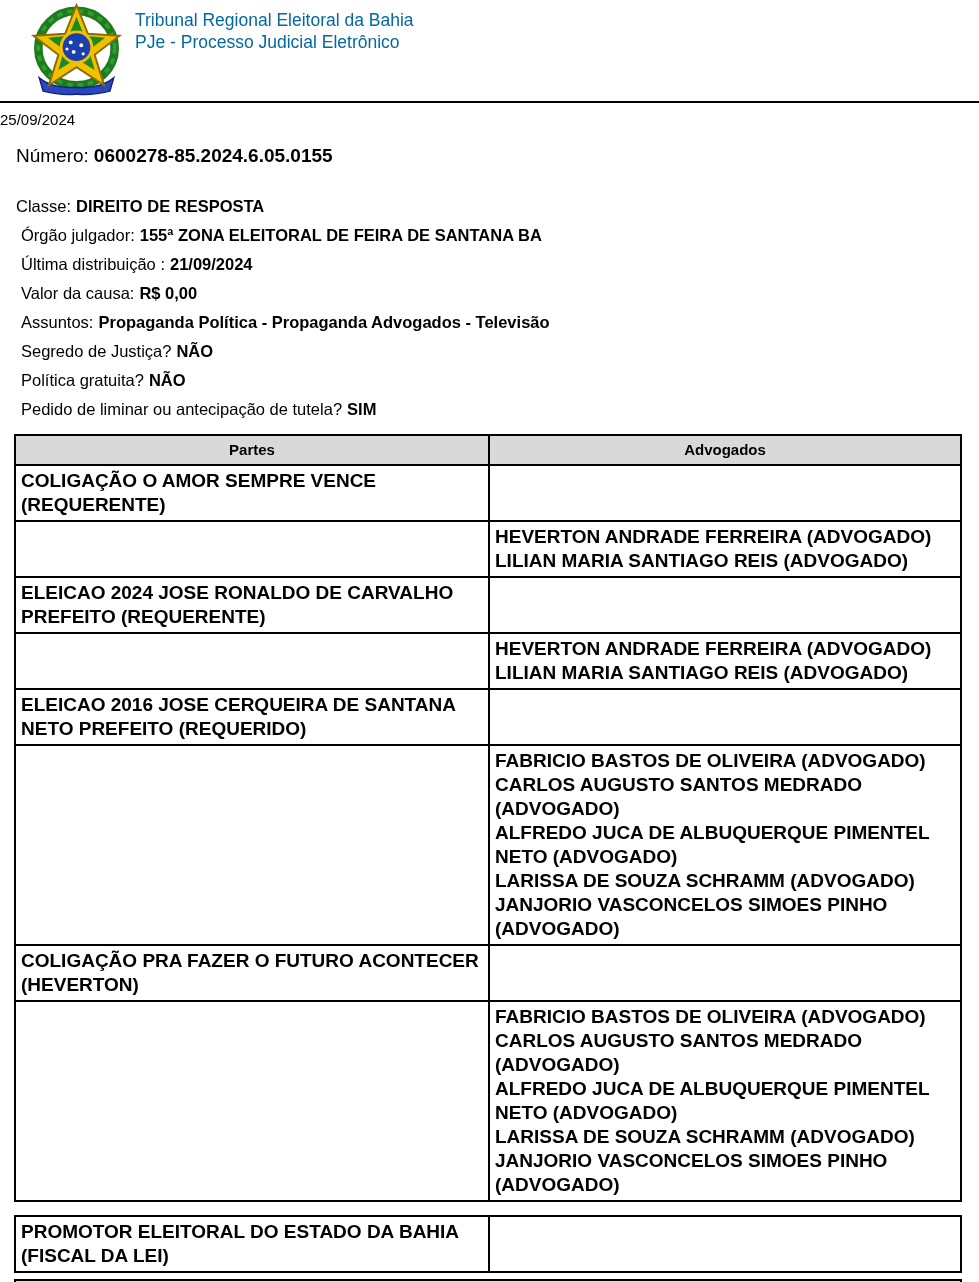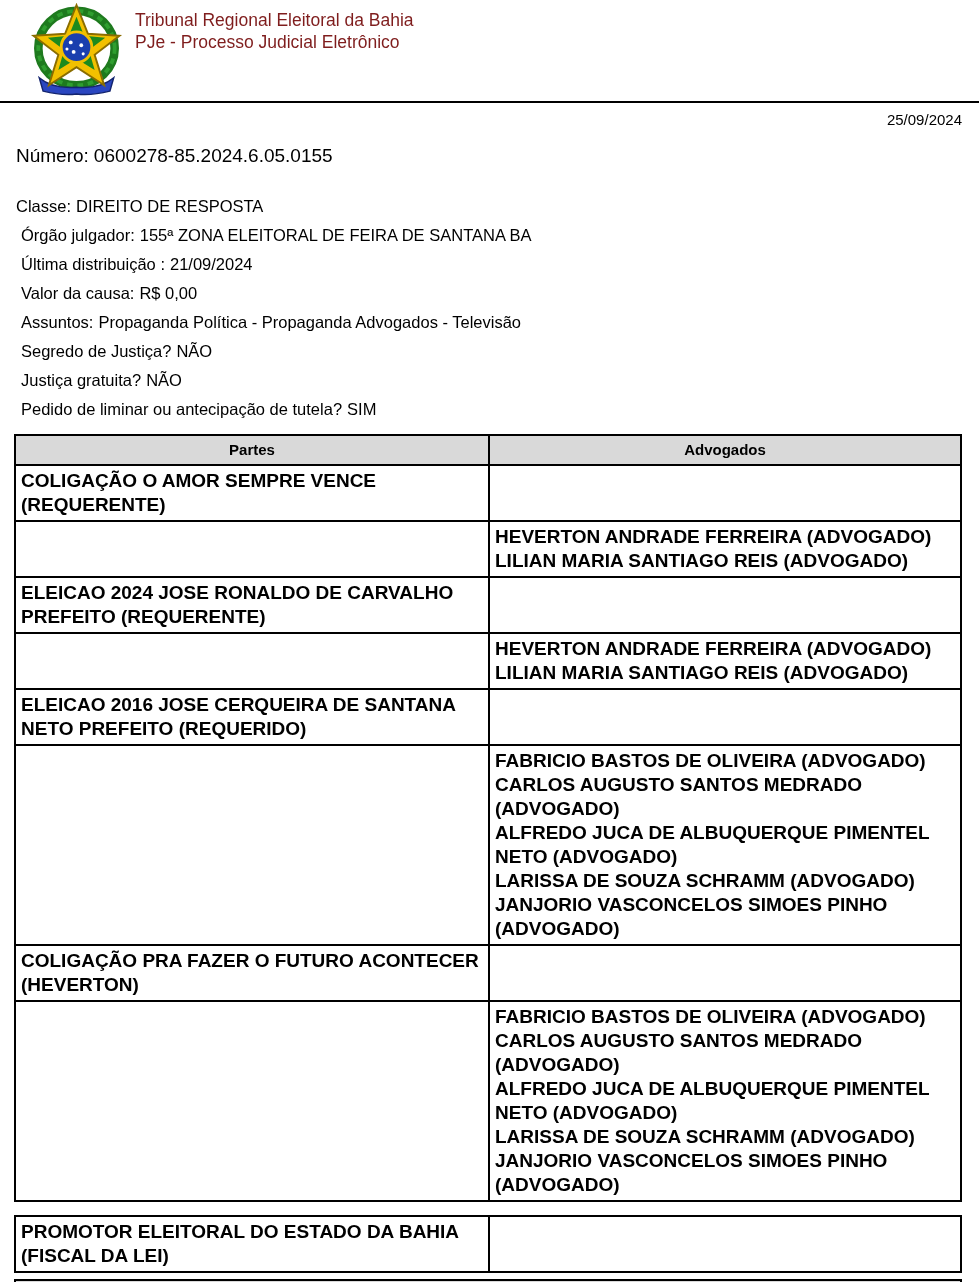--- a/index.html
+++ b/index.html
@@ -6,29 +6,29 @@
   html, body { background: #fff; }
   body {
     width: 979px; height: 1282px;
     font-family: "Liberation Sans", sans-serif;
     color: #000;
     position: relative;
     overflow: hidden;
   }
   .masthead { position: relative; height: 101px; }
   .logo { position: absolute; left: 24px; top: 3px; width: 105px; height: 96px; }
-  .masthead-text { position: absolute; left: 135px; top: 9px; font-size: 17.5px; line-height: 22px; color: #7f1d1d; }
+  .masthead-text { position: absolute; left: 135px; top: 9px; font-size: 17.5px; line-height: 22px; color: #0369a1; }
   .rule { border-top: 2.5px solid #000; width: 979px; }
-  .date-line { text-align: right; padding: 8px 17px 0 16px; font-size: 15px; }
+  .date-line { padding: 8px 17px 0 0; font-size: 15px; }
   .numero-line { margin: 17px 0 0 16px; font-size: 19px; }
   .bold { font-weight: bold; }
   .fields { margin: 25px 0 0 16px; }
   .field-line { font-size: 16.5px; line-height: 29px; padding-left: 5px; white-space: nowrap; }
   .field-line:first-child { padding-left: 0; }
-  .field-value { font-weight: normal; margin-left: 5px; }
+  .field-value { font-weight: bold; margin-left: 5px; }
 
   table { border-collapse: collapse; table-layout: fixed; margin-left: 14px; width: 948px; }
   th, td { border: 2px solid #000; vertical-align: top; }
   th.section-head {
     background: #d9d9d9; font-size: 15px; font-weight: bold;
     text-align: center; padding: 4px 2px; line-height: 20px;
   }
   .partes-tbl { margin-top: 10px; }
   td.party-cell, td.adv-cell {
     font-size: 19px; font-weight: bold; line-height: 24px; padding: 3px 4px 3px 5px;
@@ -77,21 +77,21 @@
 
 <div class="numero-line"><span>Número:</span><span class="bold field-value">0600278-85.2024.6.05.0155</span></div>
 
 <div class="fields">
   <div class="field-line"><span>Classe:</span><span class="field-value">DIREITO DE RESPOSTA</span></div>
   <div class="field-line"><span>Órgão julgador:</span><span class="field-value">155ª ZONA ELEITORAL DE FEIRA DE SANTANA BA</span></div>
   <div class="field-line"><span>Última distribuição :</span><span class="field-value">21/09/2024</span></div>
   <div class="field-line"><span>Valor da causa:</span><span class="field-value">R$ 0,00</span></div>
   <div class="field-line"><span>Assuntos:</span><span class="field-value">Propaganda Política - Propaganda Advogados - Televisão</span></div>
   <div class="field-line"><span>Segredo de Justiça?</span><span class="field-value">NÃO</span></div>
-  <div class="field-line"><span>Justiça gratuita?</span><span class="field-value">NÃO</span></div>
+  <div class="field-line"><span>Política gratuita?</span><span class="field-value">NÃO</span></div>
   <div class="field-line"><span>Pedido de liminar ou antecipação de tutela?</span><span class="field-value">SIM</span></div>
 </div>
 
 <table class="partes-tbl">
   <colgroup>
       <col style="width:474px">
       <col>
     </colgroup>
   <tbody>
       <tr>

